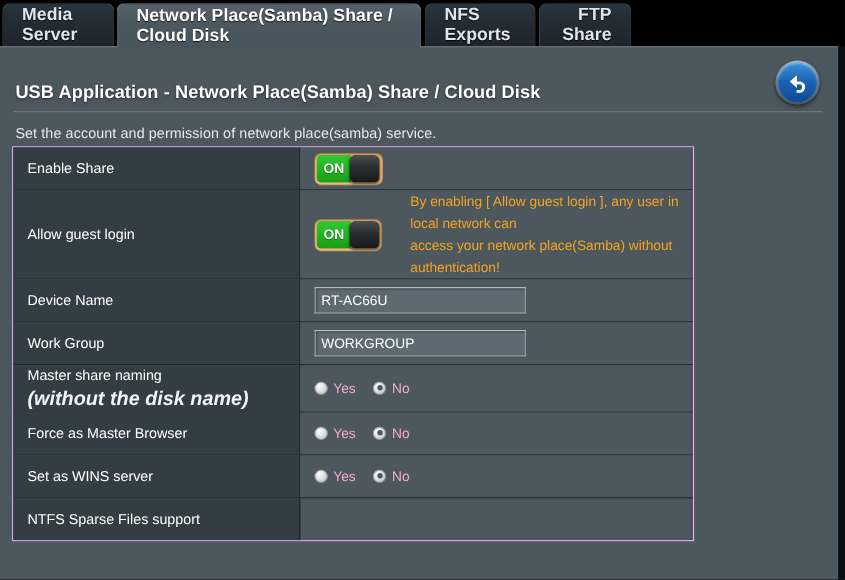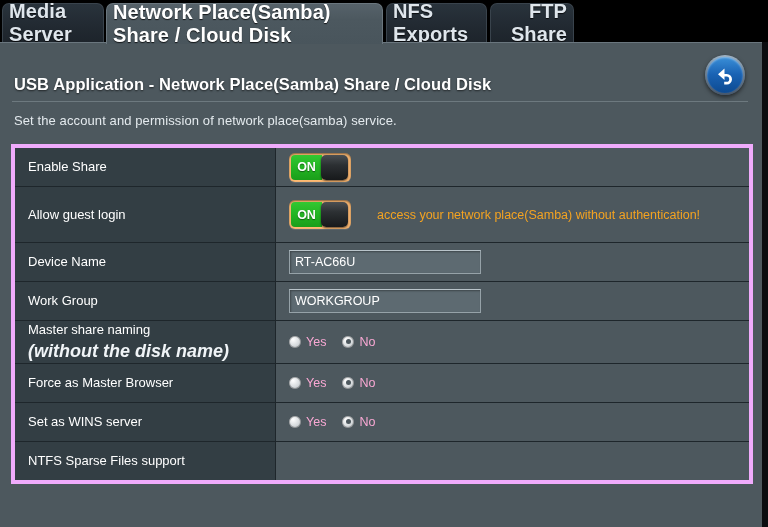--- a/index.html
+++ b/index.html
@@ -15,25 +15,25 @@
   
   .tabbar{
     position:absolute;left:0;top:0;width:768px;height:42px;
     background:#000000;
   }
   .tab{
     position:absolute;top:3px;height:39px;
     border-radius:7px 7px 0 0;
     box-sizing:border-box;
     display:flex;align-items:center;justify-content:center;
-    color:#e8edf1;font-size:20px;font-weight:bold;
+    color:#e8edf1;font-size:16px;font-weight:bold;
     letter-spacing:.1px;
     text-shadow:0 1px 1px rgba(0,0,0,.75);
     cursor:pointer;user-select:none;
-    padding:0 6px;
+    padding:0 17px;
   }
   .tab.inactive{
     background:linear-gradient(to bottom,#29333c 0%,#222a32 55%,#1d242b 100%);
     border:1px solid #39434c;border-bottom:none;
     color:#dfe6ec;
   }
   .tab.active{
     background:linear-gradient(to bottom,#56626a 0%,#4c585f 40%,#49555c 100%);
     border:1px solid #6a767e;border-bottom:none;
     color:#ffffff;
@@ -83,22 +83,22 @@
   .backbtn .inner{
     width:100%;height:100%;border-radius:50%;
     background:linear-gradient(to bottom,#3a8fd8 0%,#1a63b4 48%,#0d4a91 100%);
     display:flex;align-items:center;justify-content:center;
     box-shadow:inset 0 1px 2px rgba(255,255,255,.4);
   }
   .backbtn svg{display:block;}
 
   
   .table{
-    position:absolute;left:11px;top:101px;width:742px;
-    border:4px solid #f0abfc;
+    position:absolute;left:11px;top:90px;width:620px;
+    border:1px solid #f0abfc;
     box-sizing:border-box;
     background:#4d585e;
   }
   .row{
     display:flex;align-items:stretch;
     border-bottom:1px solid #1e262b;
     min-height:38px;
   }
   .row:last-child{border-bottom:none;}
   .cell-label{
@@ -258,20 +258,21 @@
       <div class="row" style="min-height:55px;">
         <div class="cell-label">
           <span class="main">Allow guest login</span>
         </div>
         <div class="cell-value">
           <div class="toggle">
             <div class="on">ON</div>
             <div class="knob"></div>
           </div>
           <div class="warn">
+            <div>By enabling [ Allow guest login ], any user in local network can</div>
             <div>access your network place(Samba) without authentication!</div>
           </div>
         </div>
       </div>
 
       <div class="row">
         <div class="cell-label">
           <span class="main">Device Name</span>
         </div>
         <div class="cell-value">

